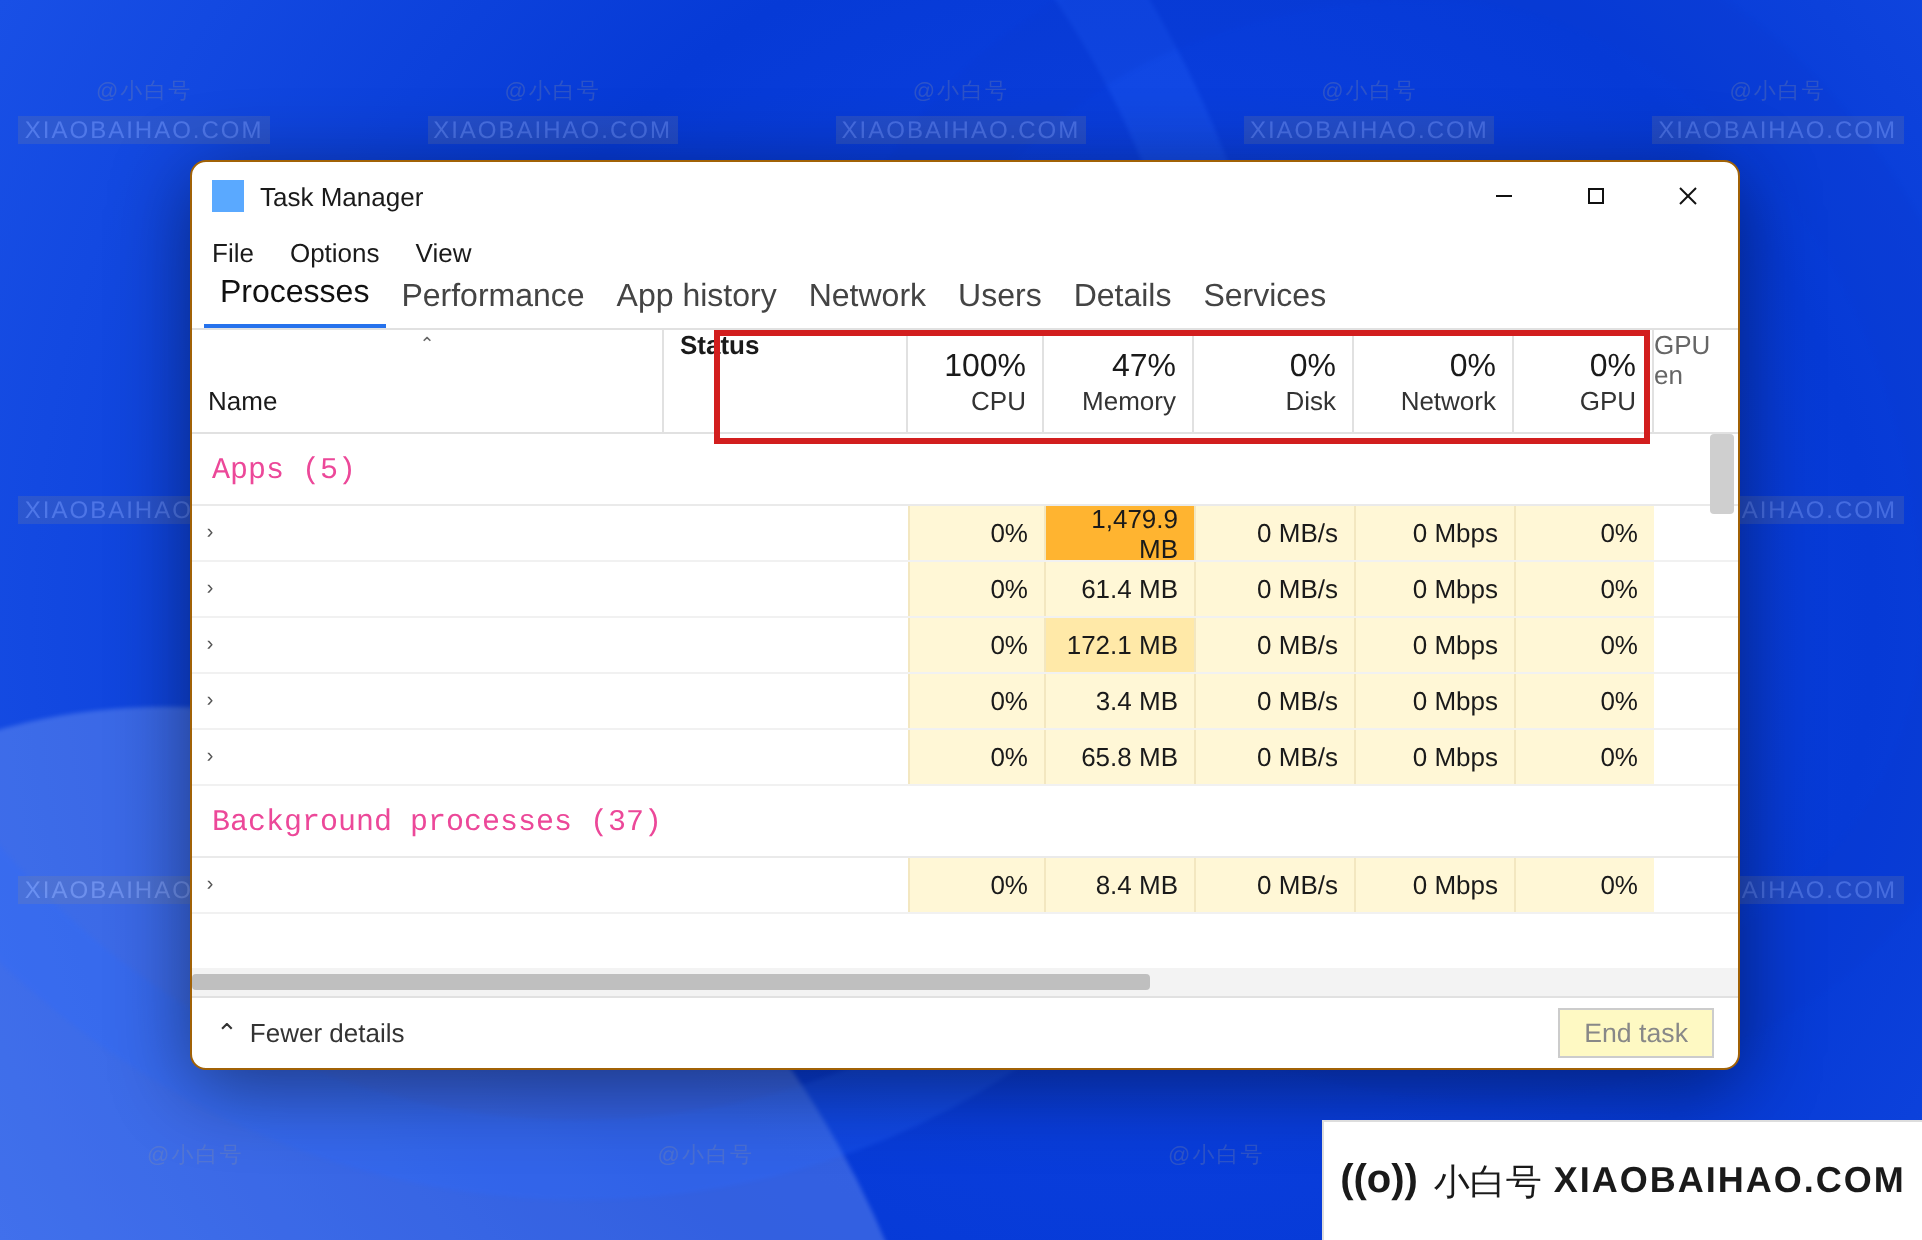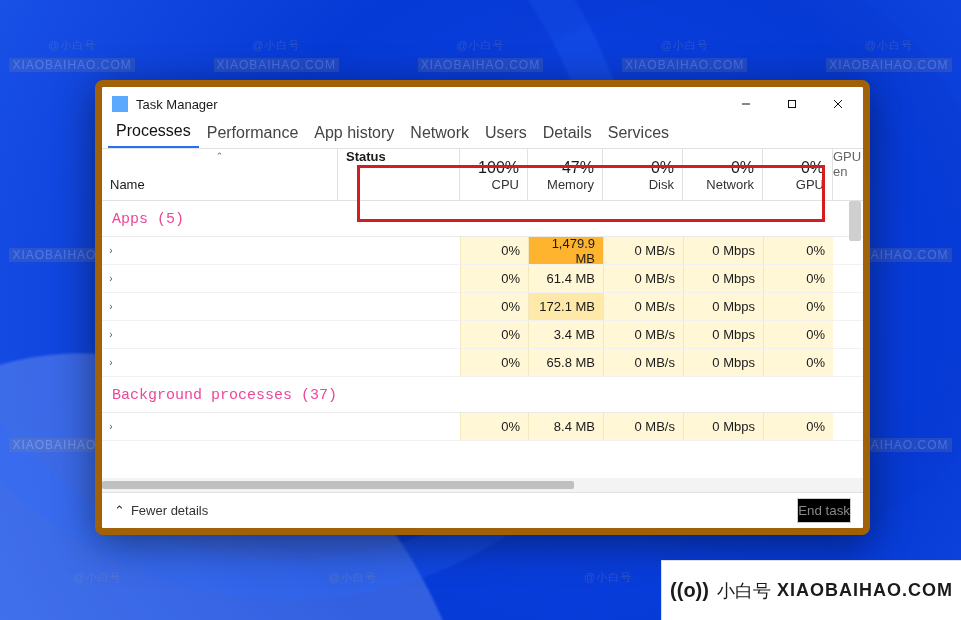--- a/index.html
+++ b/index.html
@@ -25,21 +25,21 @@
     position: absolute; right: 0; bottom: 0; width: 300px; height: 60px;
     background: #fff; display:flex; align-items:center; justify-content:center;
     font-size: 18px; font-weight: 500; border-top:1px solid #ddd; border-left:1px solid #ddd;
   }
   .logo-box .sig { font-size:20px; margin-right:8px; font-weight:bold; }
   .logo-box .sub { font-weight:700; margin-left:6px; letter-spacing:1px; }
 
   
   .win {
     position: absolute; left: 95px; top: 80px; width: 775px; height: 455px;
-    background: #fff; border: 7px solid #a16207;
+    background: #fff; border: 1px solid #a16207;
     border-radius: 8px;
     box-shadow: 0 8px 40px rgba(0,0,0,0.45);
     display: flex; flex-direction: column;
     overflow: hidden;
   }
   .titlebar { height: 34px; display:flex; align-items:center; padding: 0 2px 0 10px; }
   .titlebar .app-icon { width:16px; height:16px; margin-right:8px; display:inline-block; }
   .titlebar .title { flex:1; font-size:13px; }
   .titlebar .ctl { width:46px; height:34px; display:flex; align-items:center; justify-content:center; font-size:13px; }
   .menubar { height: 22px; display:flex; align-items:center; gap: 18px; padding: 0 10px; font-size:13px; }
@@ -82,21 +82,21 @@
   .row .heat-vh { background:#ffb430; }
 
   .vscroll { position:absolute; right:2px; top:0; width:12px; height:100%; }
   .vscroll .thumb { position:absolute; top:0; left:0; width:12px; height:40px; background:#cfcfcf; border-radius:2px; }
 
   .hscroll-wrap { height:14px; background:#f3f3f3; display:flex; }
   .hscroll-thumb { width:62%; height:8px; margin:3px 0; background:#bfbfbf; border-radius:2px; }
 
   .footer { height:36px; border-top:1px solid #e1e1e1; display:flex; align-items:center; justify-content:space-between; padding:0 12px; }
   .fewer { display:flex; align-items:center; gap:6px; color:#333; }
-  .endtask { padding:4px 0; color:#888; border:1px solid #ccc; background:#000000; }
+  .endtask { padding:4px 12px; color:#888; border:1px solid #ccc; background:#fef9c3; }
   svg.app-ico rect { fill:#5aa9ff; }
 </style>
 </head>
 <body>
 
 <div class="swirl s1"></div>
 <div class="swirl s2"></div>
 <div class="swirl s3"></div>
 
 <div class="wm-row" style="top:38px">
@@ -160,20 +160,25 @@
         </svg>
     </div>
     <div class="ctl">
       <svg width="10" height="10" viewBox="0 0 10 10">
           <line x1="1" y1="1" x2="9" y2="9" stroke="#111" stroke-width="1"></line>
           <line x1="9" y1="1" x2="1" y2="9" stroke="#111" stroke-width="1"></line>
         </svg>
     </div>
   </div>
 
+  <div class="menubar">
+    <span>File</span>
+    <span>Options</span>
+    <span>View</span>
+  </div>
 
   <div class="tabbar">
     <div class="tab active">Processes</div>
     <div class="tab">Performance</div>
     <div class="tab">App history</div>
     <div class="tab">Network</div>
     <div class="tab">Users</div>
     <div class="tab">Details</div>
     <div class="tab">Services</div>
   </div>

